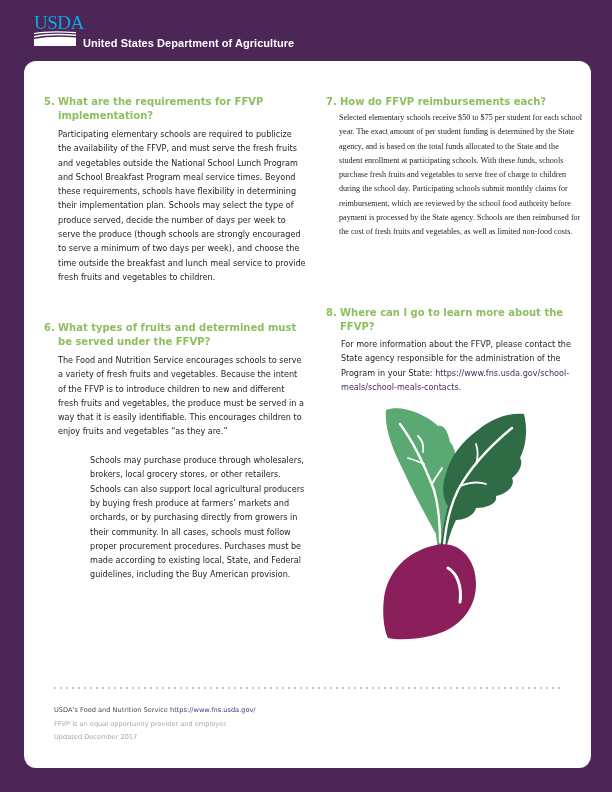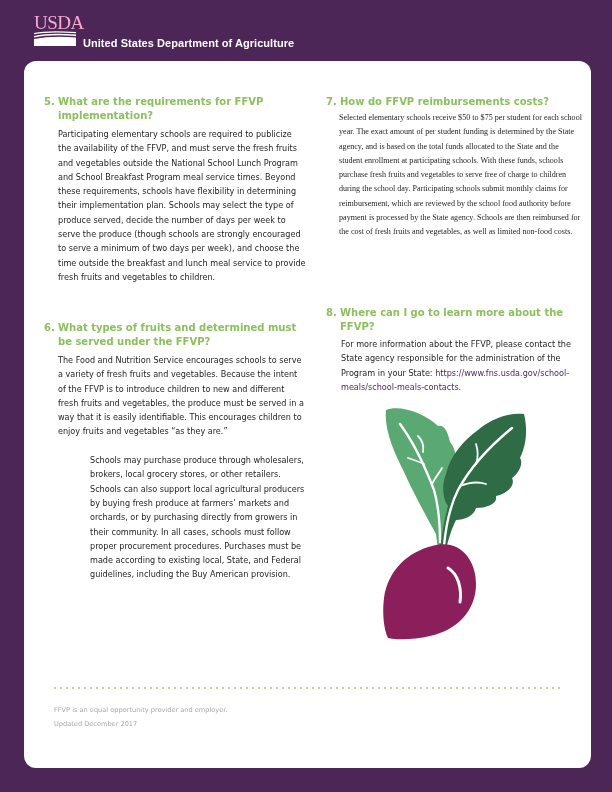--- a/index.html
+++ b/index.html
@@ -8,21 +8,21 @@
       background: #4c2657;
       position: relative;
       overflow: hidden;
       font-family: "DejaVu Sans", sans-serif;
     }
     .header { position: absolute; left: 0; top: 0; width: 612px; height: 61px; }
     .logo { position: absolute; left: 34px; top: 14px; width: 42px; height: 32px; }
     .logo-text {
       position: absolute; left: 0; top: 0;
       font-family: "Liberation Serif", serif;
-      font-size: 19px; line-height: 18px; color: #f9a8d4; letter-spacing: -0.5px;
+      font-size: 19px; line-height: 18px; color: #0ea5e9; letter-spacing: -0.5px;
     }
     .logo svg { position: absolute; left: 0; top: 17px; }
     .agency {
       position: absolute; left: 83px; top: 37px;
       font-family: "Liberation Sans", sans-serif;
       font-weight: bold; font-size: 11px; color: #ffffff; letter-spacing: 0.05px;
     }
     .card {
       position: absolute; left: 24px; top: 61px; width: 567px; height: 707px;
       background: #ffffff; border-radius: 12px;
@@ -88,21 +88,21 @@
     <span class="num">6.</span><span>What types of fruits and determined must be served under the FFVP?</span>
   </h2>
   <div class="q-body">
     <p>The Food and Nutrition Service encourages schools to serve a variety of fresh fruits and vegetables. Because the intent of the FFVP is to introduce children to new and different fresh fruits and vegetables, the produce must be served in a way that it is easily identifiable. This encourages children to enjoy fruits and vegetables “as they are.”</p>
     <p>Schools may purchase produce through wholesalers, brokers, local grocery stores, or other retailers. Schools can also support local agricultural producers by buying fresh produce at farmers’ markets and orchards, or by purchasing directly from growers in their community. In all cases, schools must follow proper procurement procedures. Purchases must be made according to existing local, State, and Federal guidelines, including the Buy American provision.</p>
   </div>
 </div>
 
 <div class="q" style="left:326px; top:95px; width:258px;">
   <h2 class="q-title">
-    <span class="num">7.</span><span>How do FFVP reimbursements costs?</span>
+    <span class="num">7.</span><span>How do FFVP reimbursements each?</span>
   </h2>
   <div class="q-body" style="padding-left:13px; margin-top:2px;font-family:Liberation Serif, serif;">
     <p>Selected elementary schools receive $50 to $75 per student for each school year. The exact amount of per student funding is determined by the State agency, and is based on the total funds allocated to the State and the student enrollment at participating schools. With these funds, schools purchase fresh fruits and vegetables to serve free of charge to children during the school day. Participating schools submit monthly claims for reimbursement, which are reviewed by the school food authority before payment is processed by the State agency. Schools are then reimbursed for the cost of fresh fruits and vegetables, as well as limited non-food costs.</p>
   </div>
 </div>
 
 <div class="q" style="left:326px; top:306px; width:258px;">
   <h2 class="q-title">
     <span class="num">8.</span><span>Where can I go to learn more about the FFVP?</span>
   </h2>
@@ -124,15 +124,16 @@
   <path d="M98 42 C100 48 100 56 98 62" stroke="#ffffff" stroke-width="1.8" fill="none" stroke-linecap="round"></path>
   <path d="M82 84 C92 80 102 80 108 82" stroke="#ffffff" stroke-width="1.8" fill="none" stroke-linecap="round"></path>
 
   <path d="M54 144 C80 136 98 156 98 182 C98 208 80 228 52 234 C36 238 18 238 10 236 C6 228 4 212 6 196 C10 168 30 150 54 144 Z" fill="#8a1f5c"></path>
   <path d="M70 166 C80 172 84 186 82 200" stroke="#ffffff" stroke-width="3" fill="none" stroke-linecap="round"></path>
 </svg>
 
 <div class="dots"></div>
 
 <div class="footer">
+  <div class="line1"><span>USDA’s Food and Nutrition Service </span><span class="flink">https://www.fns.usda.gov/</span></div>
   <div class="line2">FFVP is an equal opportunity provider and employer.</div>
   <div class="line3">Updated December 2017</div>
 </div>
 
 </body></html>

